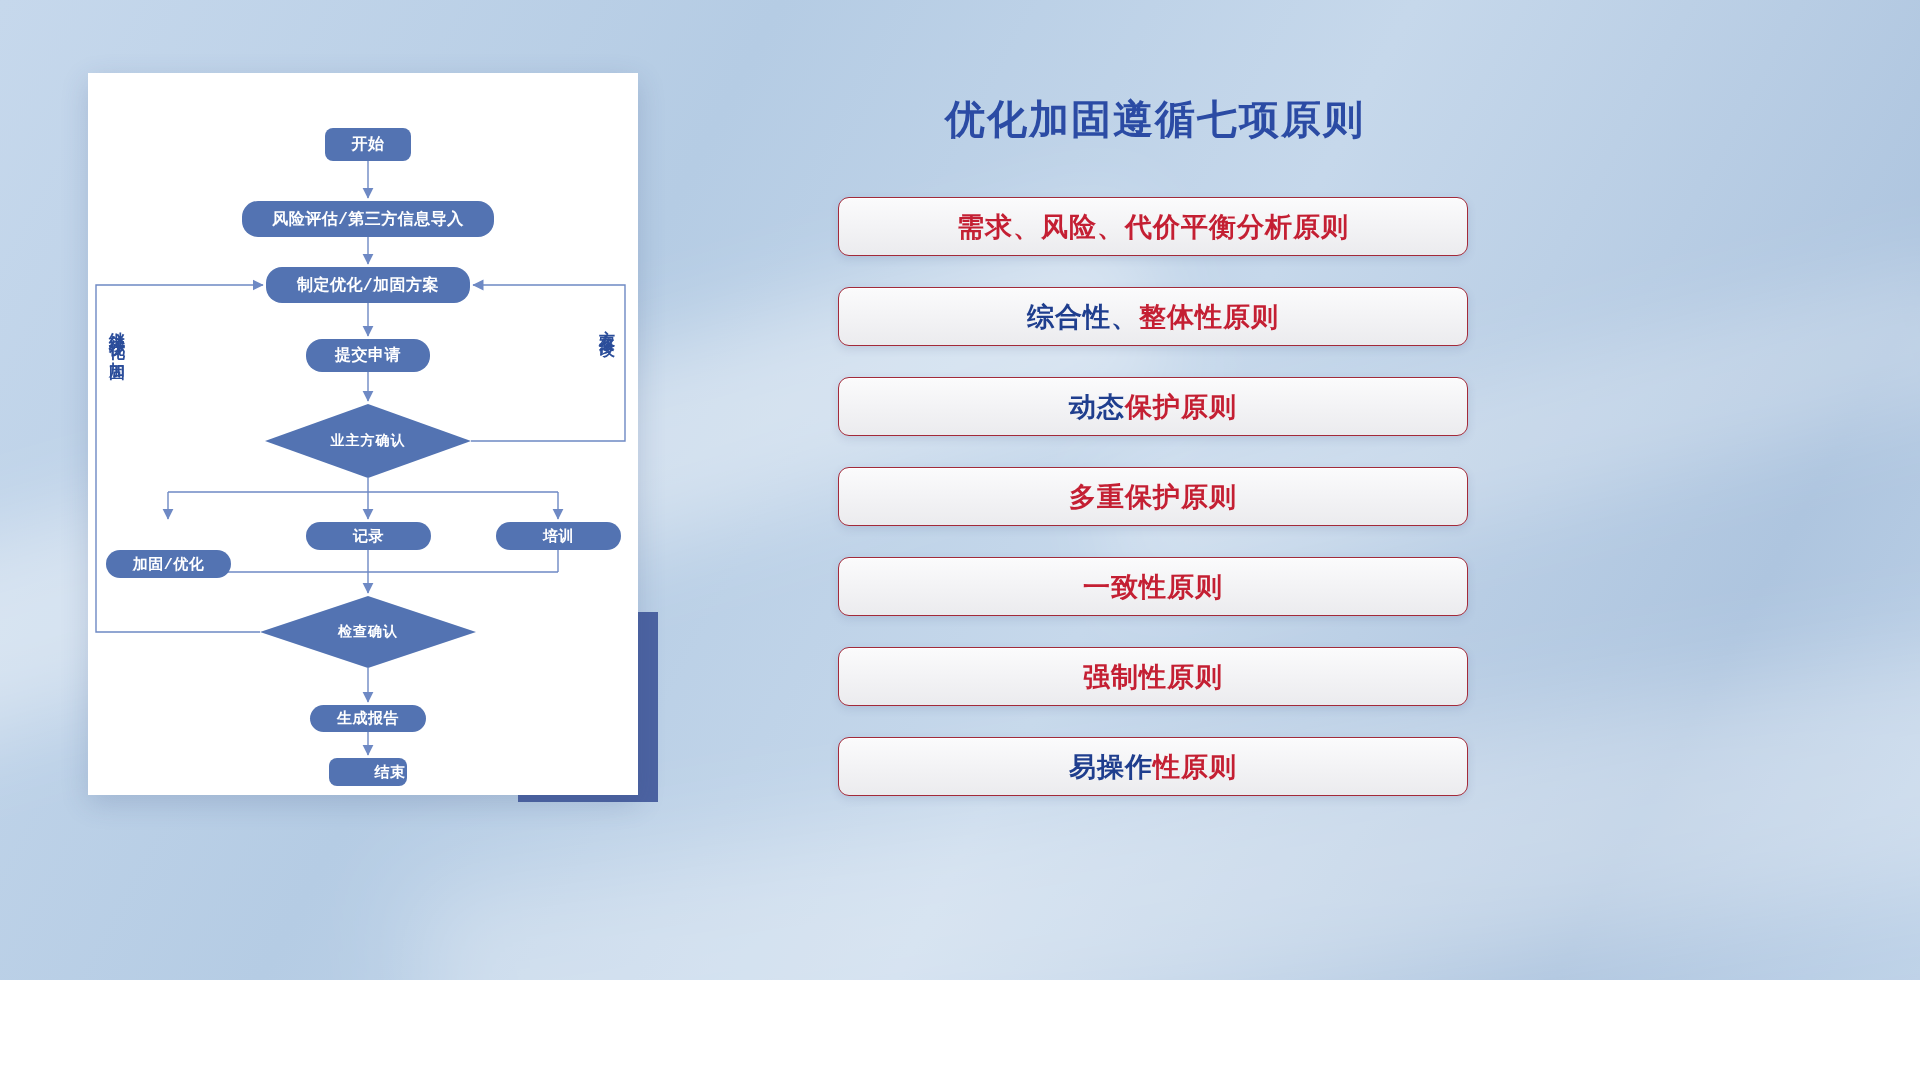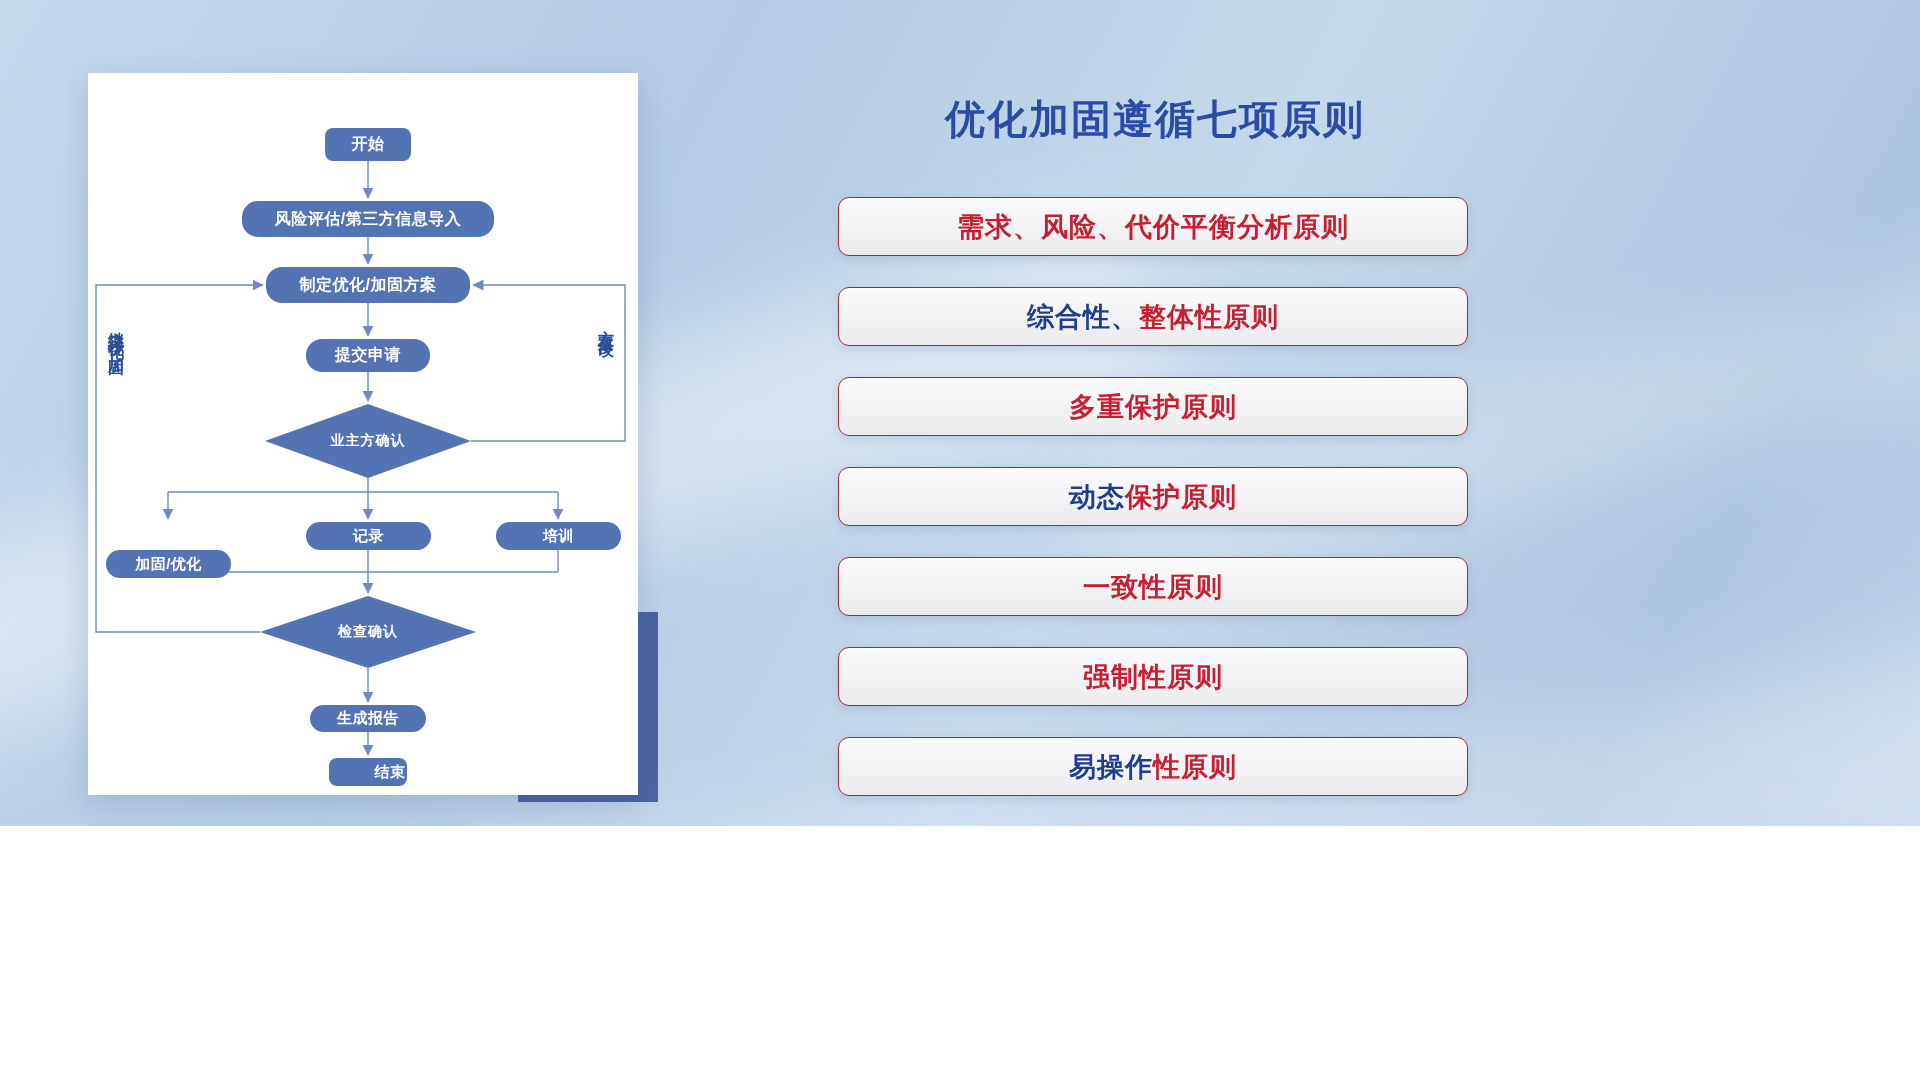--- a/index.html
+++ b/index.html
@@ -13,22 +13,23 @@
     --pill-bg-top:#fbfbfc;
     --pill-bg-bot:#ebebee;
   }
   *{box-sizing:border-box;}
   html,body{margin:0;padding:0;}
   body{
     width:1920px;height:1080px;overflow:hidden;
     font-family:"Liberation Sans","DejaVu Sans",sans-serif;
   }
   .stage{
-    position:relative;width:1920px;height:826px;overflow:hidden;
+    position:relative;width:1920px;height:980px;overflow:hidden;
     background:linear-gradient(118deg,#c6d8ec 0%,#b5cce4 32%,#c6d8eb 58%,#aec5df 85%,#bed2e8 100%);
+    font-family:Liberation Mono, monospace;
   }
   .streak{position:absolute;pointer-events:none;}
   .streak-a{left:-220px;top:400px;width:1400px;height:190px;background:rgba(255,255,255,.38);transform:rotate(-16deg);filter:blur(42px);}
   .streak-b{left:420px;top:760px;width:1700px;height:230px;background:rgba(255,255,255,.30);transform:rotate(-9deg);filter:blur(48px);}
   .streak-c{left:1100px;top:360px;width:900px;height:140px;background:rgba(255,255,255,.22);transform:rotate(-14deg);filter:blur(38px);}
 
   
   .card-accent{position:absolute;left:518px;top:612px;width:140px;height:190px;background:var(--accent);z-index:1;}
   .flow-card{
     position:absolute;left:88px;top:73px;width:550px;height:722px;background:#ffffff;z-index:2;
@@ -135,25 +136,25 @@
 
   <div class="pills">
       <div class="pill">
         <span style="color: rgb(196, 31, 51);">需求、风险、代价平衡分析原则</span>
       </div>
       <div class="pill">
         <span style="color: rgb(31, 62, 142);">综合性、</span>
         <span style="color: rgb(196, 31, 51);">整体性原则</span>
       </div>
       <div class="pill">
-        <span style="color: rgb(196, 31, 51);">多重保护原则</span>
+        <span style="color: rgb(31, 62, 142);">动态</span>
+        <span style="color: rgb(196, 31, 51);">保护原则</span>
       </div>
       <div class="pill">
-        <span style="color: rgb(31, 62, 142);">动态</span>
-        <span style="color: rgb(196, 31, 51);">保护原则</span>
+        <span style="color: rgb(196, 31, 51);">多重保护原则</span>
       </div>
       <div class="pill">
         <span style="color: rgb(196, 31, 51);">一致性原则</span>
       </div>
       <div class="pill">
         <span style="color: rgb(196, 31, 51);">强制性原则</span>
       </div>
       <div class="pill">
         <span style="color: rgb(31, 62, 142);">易操作</span>
         <span style="color: rgb(196, 31, 51);">性原则</span>

